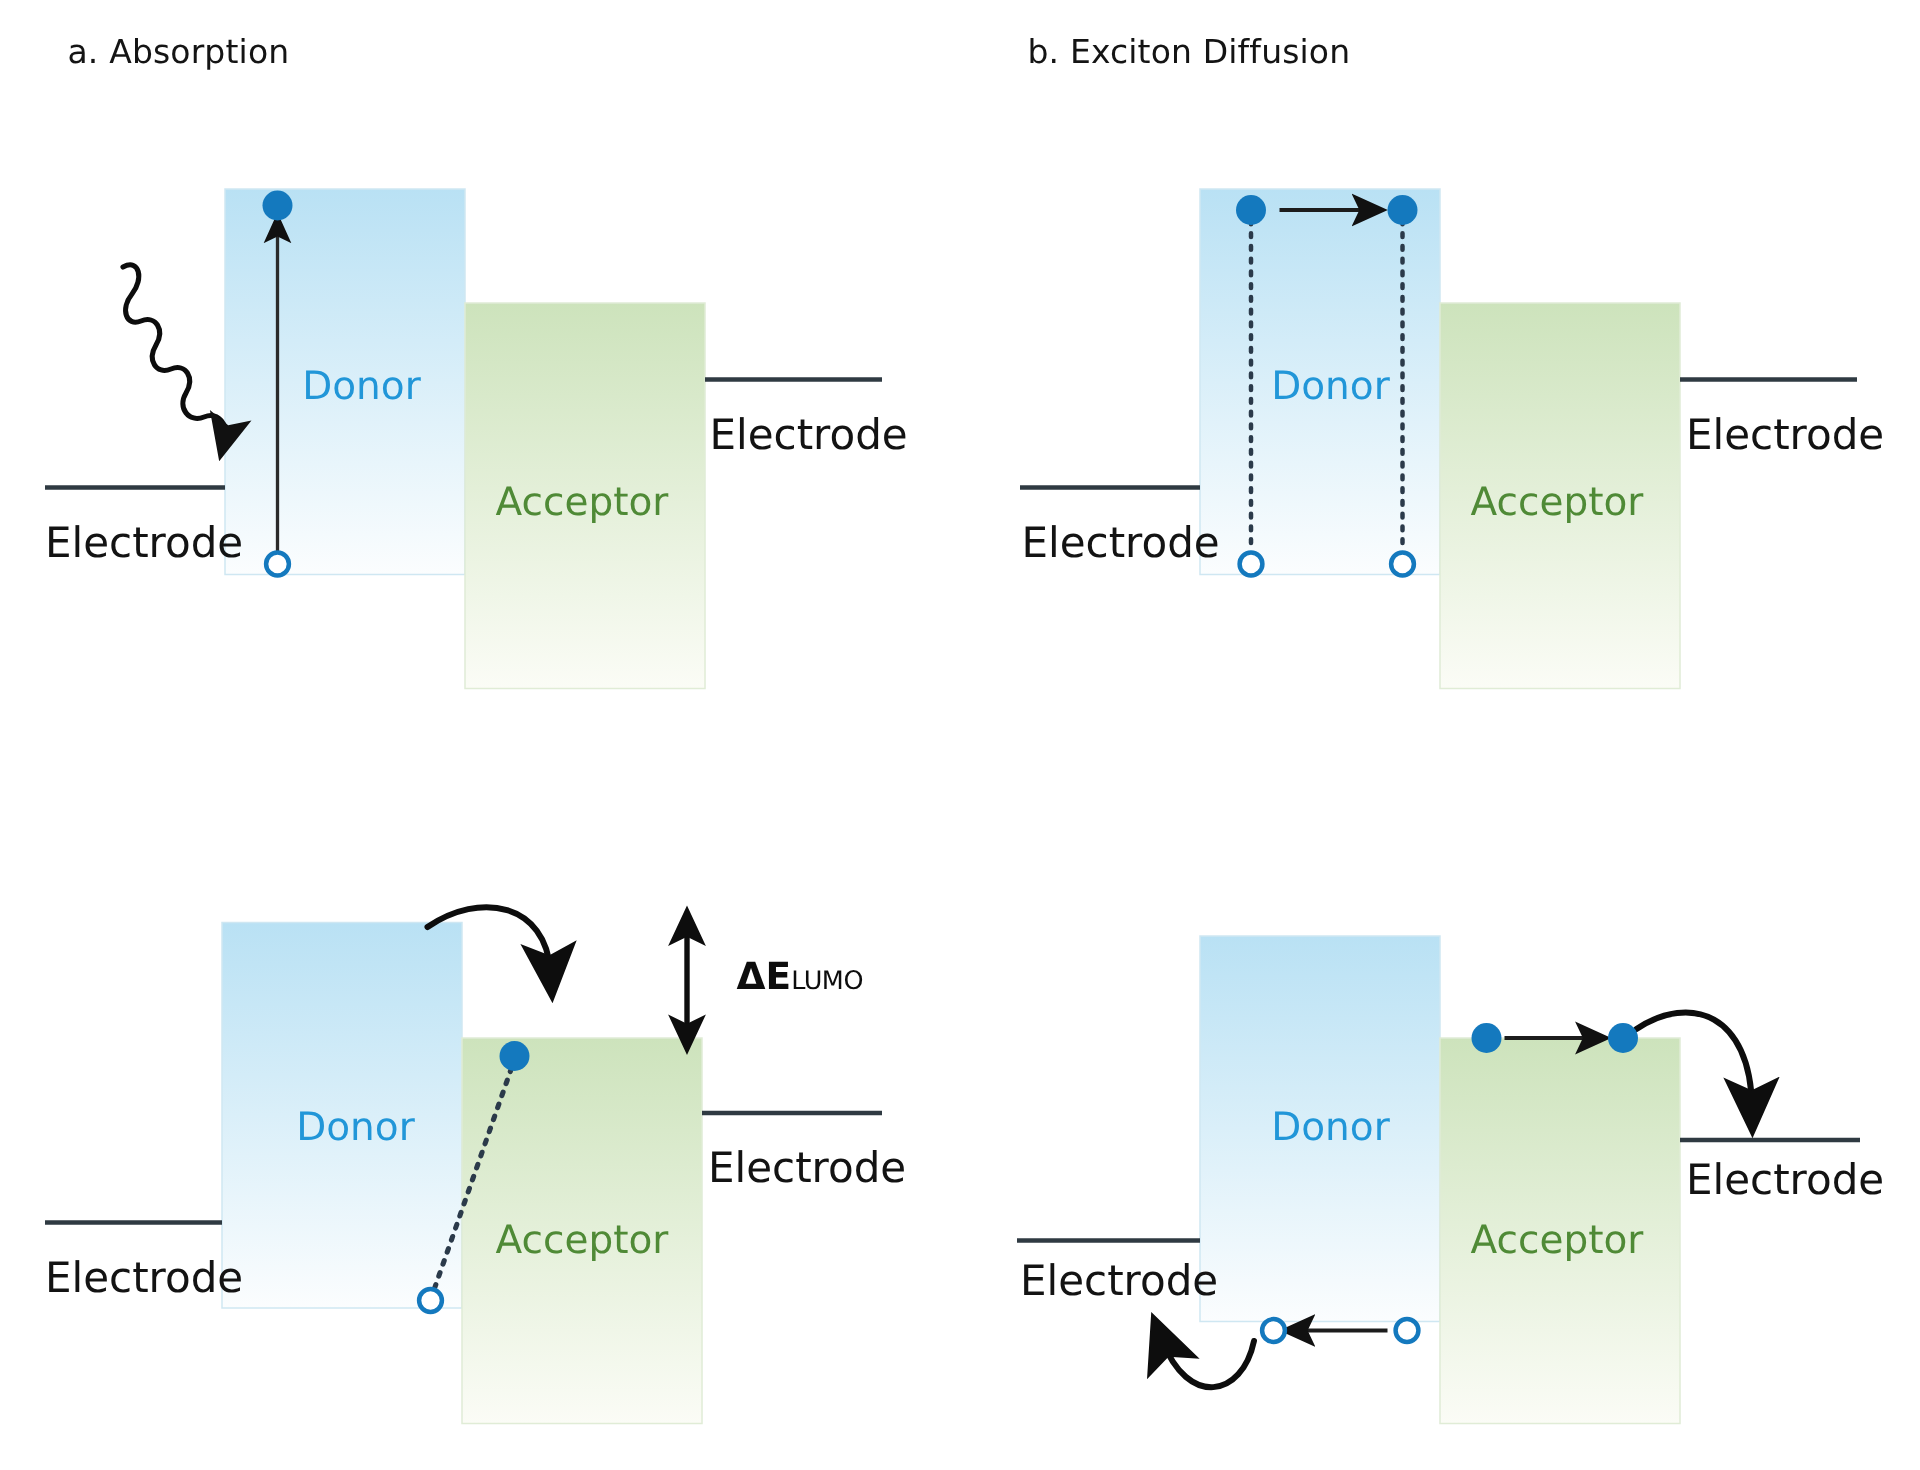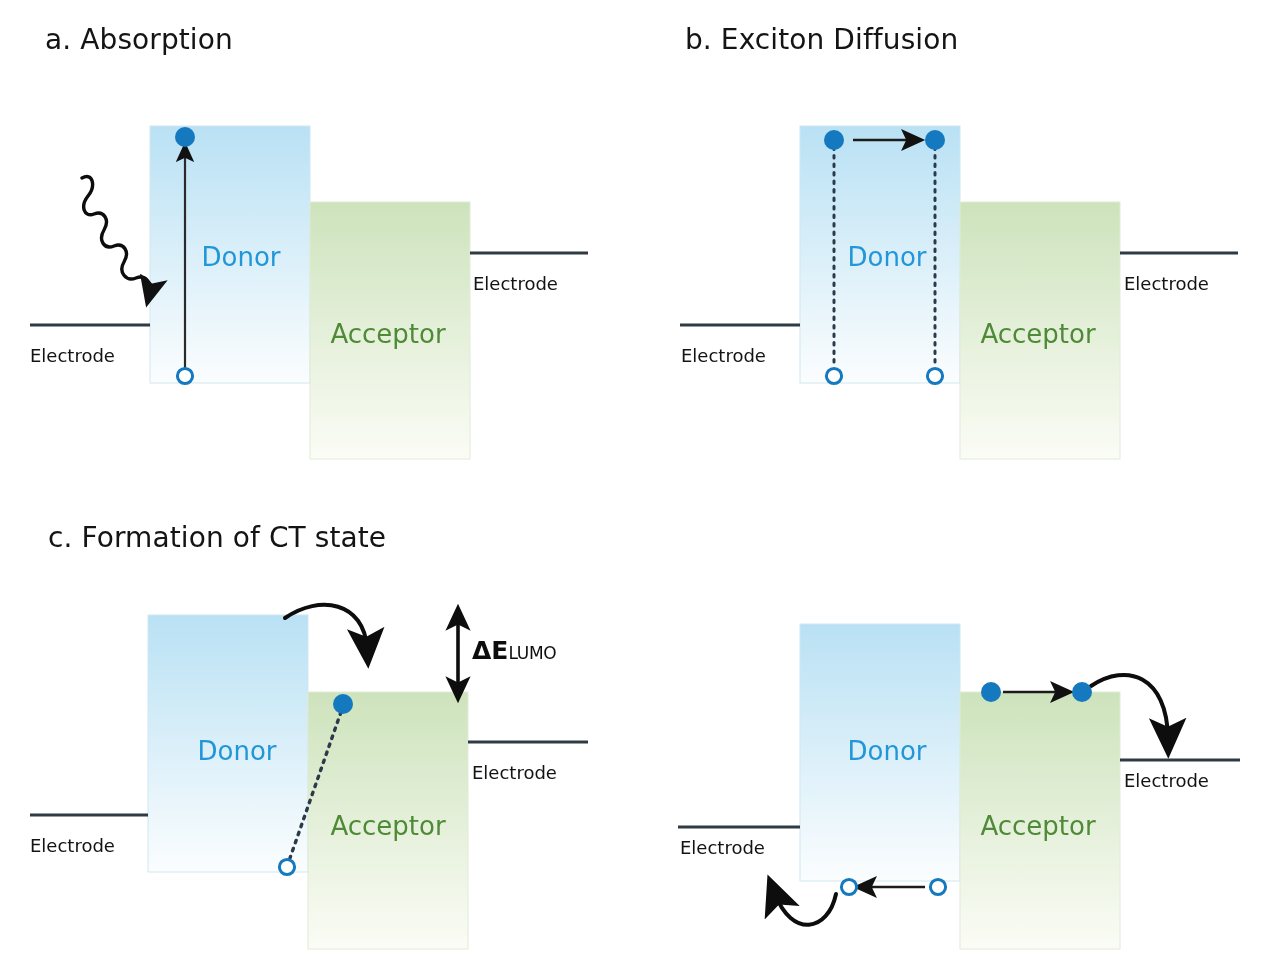--- a/index.html
+++ b/index.html
@@ -26,21 +26,21 @@
     width: 640px;
     height: 490px;
   }
   #panel-a { left: 0;   top: 0; }
   #panel-b { left: 640px; top: 0; text-align: right; }
   #panel-c { left: 0;   top: 490px; }
   #panel-d { left: 640px; top: 490px; }
 
   .panel-title {
     position: absolute;
-    font-size: 28px;
+    font-size: 22px;
     font-weight: 400;
     letter-spacing: 0.1px;
     color: #141414;
     line-height: 1.30;
     white-space: pre-line;
   }
 
   .stage {
     position: absolute;
     left: 0;
@@ -52,21 +52,21 @@
     position: absolute;
     left: 0;
     top: 0;
     width: 640px;
     height: 490px;
     overflow: visible;
   }
 
   .electrode-label {
     position: absolute;
-    font-size: 18px;
+    font-size: 28px;
     color: #131313;
     white-space: nowrap;
   }
 
   .delta-label {
     position: absolute;
     font-size: 25px;
     color: #0d0d0d;
     white-space: nowrap;
     font-weight: 400;
@@ -170,21 +170,20 @@
         <text x="247" y="266" text-anchor="middle" font-family="DejaVu Sans, Liberation Sans, sans-serif" font-size="26" fill="#2196d8">Donor</text>
         <text x="398" y="343" text-anchor="middle" font-family="DejaVu Sans, Liberation Sans, sans-serif" font-size="26" fill="#4f8a36">Acceptor</text>
       </svg>
 
       <div class="electrode-label" style="left:41px; top:345px;">Electrode</div>
       <div class="electrode-label" style="left:484px; top:273px;">Electrode</div>
     </div>
   </div>
 
   <div class="panel" id="panel-c">
-    <div class="panel-title" style="left:48px; top:30px;">c. Formation of CT state</div>
 
     <div class="stage">
       <svg viewBox="0 0 640 490">
         <defs>
           <linearGradient id="donorGradC" x1="0" y1="0" x2="0" y2="1">
             <stop offset="0%" stop-color="#b9e1f4"></stop>
             <stop offset="100%" stop-color="#fbfdfe"></stop>
           </linearGradient>
           <linearGradient id="accGradC" x1="0" y1="0" x2="0" y2="1">
             <stop offset="0%" stop-color="#cde3bc"></stop>
@@ -216,21 +215,21 @@
         <circle cx="343" cy="214" r="10" fill="#1479be"></circle>
         <circle cx="287" cy="377" r="7.6" fill="#ffffff" stroke="#1479be" stroke-width="3"></circle>
 
         <text x="237" y="770" text-anchor="middle" font-family="DejaVu Sans, Liberation Sans, sans-serif" font-size="26" fill="#2196d8" transform="translate(0,-500)">Donor</text>
         <text x="388" y="845" text-anchor="middle" font-family="DejaVu Sans, Liberation Sans, sans-serif" font-size="26" fill="#4f8a36" transform="translate(0,-500)">Acceptor</text>
       </svg>
 
       <div class="electrode-label" style="left:30px; top:345px;">Electrode</div>
       <div class="electrode-label" style="left:472px; top:272px;">Electrode</div>
 
-      <div class="delta-label" style="left:472px; top:146px;">
+      <div class="delta-label" style="left:491px; top:146px;">
         <span class="dE">ΔE</span><span class="sub">LUMO</span>
       </div>
     </div>
   </div>
 
   <div class="panel" id="panel-d">
 
     <div class="stage">
       <svg viewBox="0 0 640 490">
         <defs>

